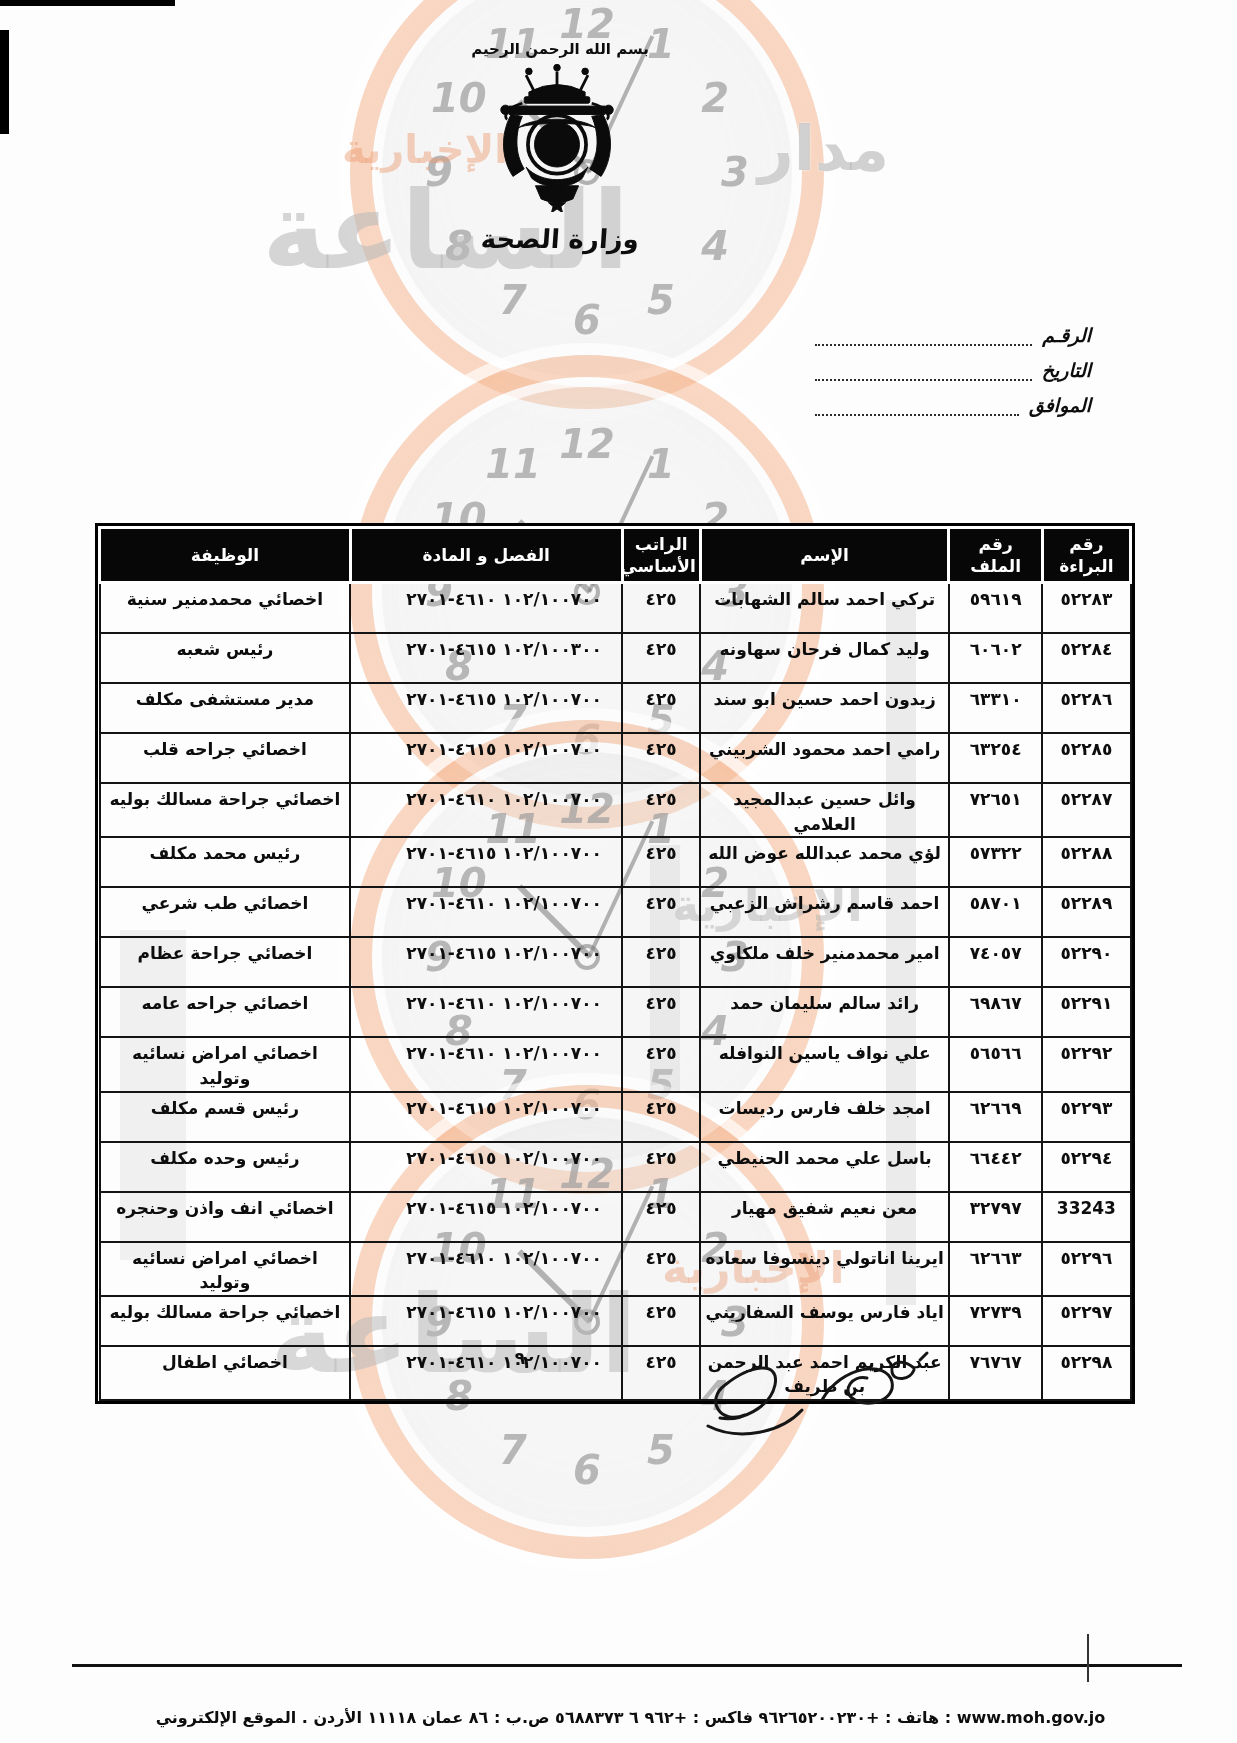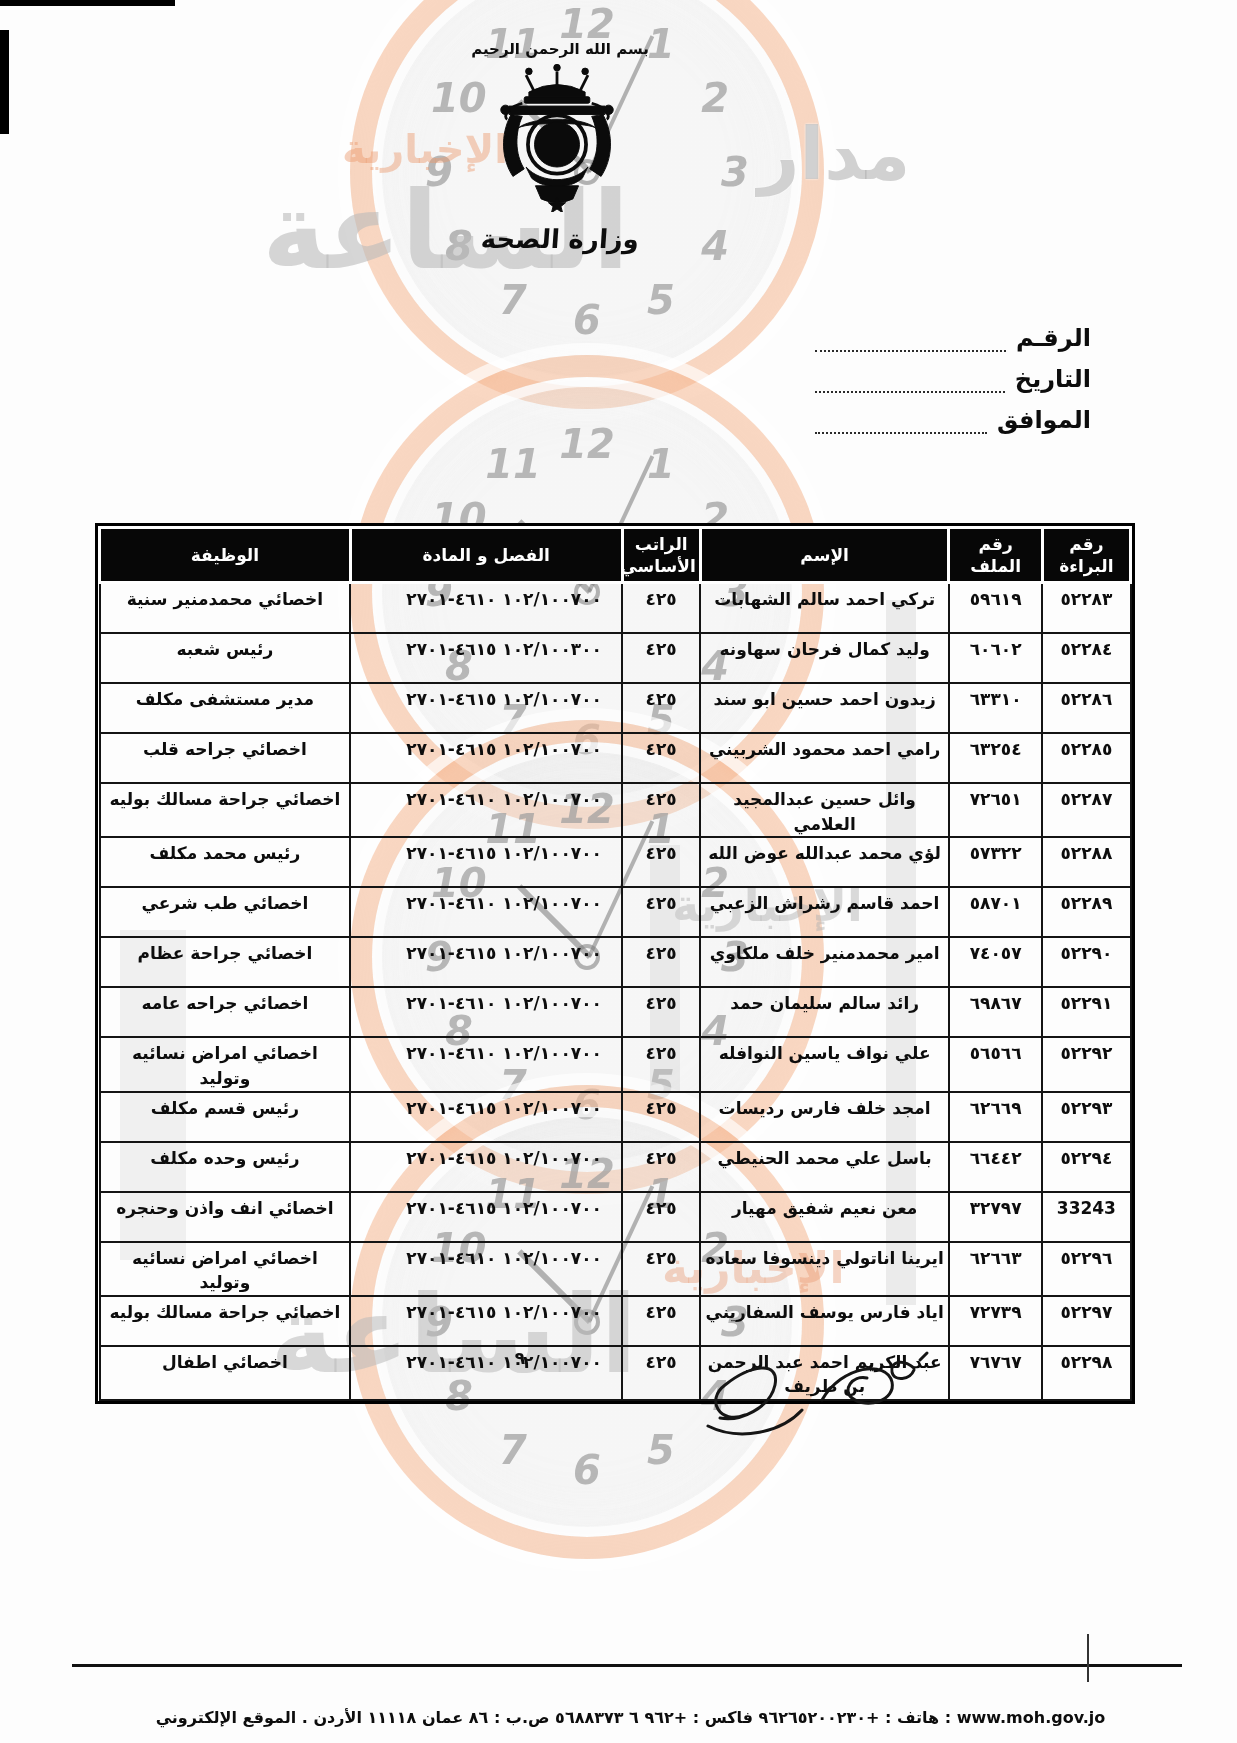--- a/index.html
+++ b/index.html
@@ -34,21 +34,21 @@
   .wm-bar{position:absolute;z-index:0;pointer-events:none;}
   
   .scan-mark{position:absolute;background:#000;z-index:3;}
   
   .bismillah{position:absolute;left:410px;top:40px;width:300px;text-align:center;font-size:15px;font-weight:bold;z-index:2;}
   .emblem{position:absolute;left:477px;top:62px;z-index:2;}
   .ministry{position:absolute;left:420px;top:224px;width:280px;text-align:center;font-size:26px;font-weight:bold;
             z-index:2;transform:skewX(-4deg);}
   .fields{position:absolute;left:815px;top:324px;width:276px;z-index:2;}
   .field-row{display:flex;direction:rtl;align-items:flex-end;gap:10px;margin-bottom:13px;}
-  .field-label{font-size:24px;font-weight:bold;white-space:nowrap;}
+  .field-label{font-size:19px;font-weight:bold;white-space:nowrap;font-style:italic;}
   .dotted{flex:1;height:15px;border-bottom:2px dotted #2a2a2a;}
   
   .table-wrap{position:absolute;left:95px;top:523px;width:1040px;border:3px solid #000;z-index:2;box-sizing:border-box;}
   table{border-collapse:collapse;table-layout:fixed;width:100%;}
   th{background:#070707;color:#fff;border:3px solid #fff;font-size:17px;font-weight:bold;
      height:48px;padding:2px 3px;vertical-align:middle;text-align:center;line-height:1.3;}
   td{border:2px solid #141414;font-size:17px;font-weight:bold;text-align:center;vertical-align:top;
      padding:3px 4px 0 4px;line-height:1.45;height:45px;background:transparent;}
   tr.data-row{height:48px;}
   .ltr{direction:ltr;padding-left:40px;}
@@ -136,21 +136,21 @@
         <span>9</span>
         <span>10</span>
         <span>11</span>
         <span>12</span>
       </div>
     <div class="hand minute"></div>
     <div class="hand hour"></div>
     <div class="clock-center"></div>
   </div>
 
-  <div class="wm-word" style="left:758px;top:112px;font-size:72px;color:rgba(172,172,172,.55);text-shadow:0 0 2px #fff;text-align:center;">مدار</div>
+  <div class="wm-word" style="left:758px;top:112px;font-size:62px;color:rgba(172,172,172,.55);text-shadow:0 0 2px #fff;text-align:center;">مدار</div>
   <div class="wm-word" style="left:262px;top:168px;font-size:108px;color:rgba(186,186,186,.60);">الساعة</div>
   <div class="wm-word" style="left:342px;top:126px;font-size:40px;color:rgba(236,152,108,.45);">الإخبارية</div>
   <div class="wm-word" style="left:672px;top:878px;font-size:46px;color:rgba(178,178,178,.48);">الإخبارية</div>
   <div class="wm-word" style="left:662px;top:1242px;font-size:44px;color:rgba(232,150,110,.40);">الإخبارية</div>
   <div class="wm-word" style="left:270px;top:1272px;font-size:108px;color:rgba(186,186,186,.55);">الساعة</div>
   <div class="wm-bar" style="left:886px;top:600px;width:30px;height:705px;background:rgba(205,205,205,.38);"></div>
   <div class="wm-bar" style="left:650px;top:845px;width:30px;height:248px;background:rgba(205,205,205,.32);"></div>
   <div class="wm-bar" style="left:120px;top:930px;width:66px;height:330px;background:rgba(210,210,210,.28);"></div>
 
   <div class="scan-mark" style="left:0;top:0;width:175px;height:6px;"></div>

